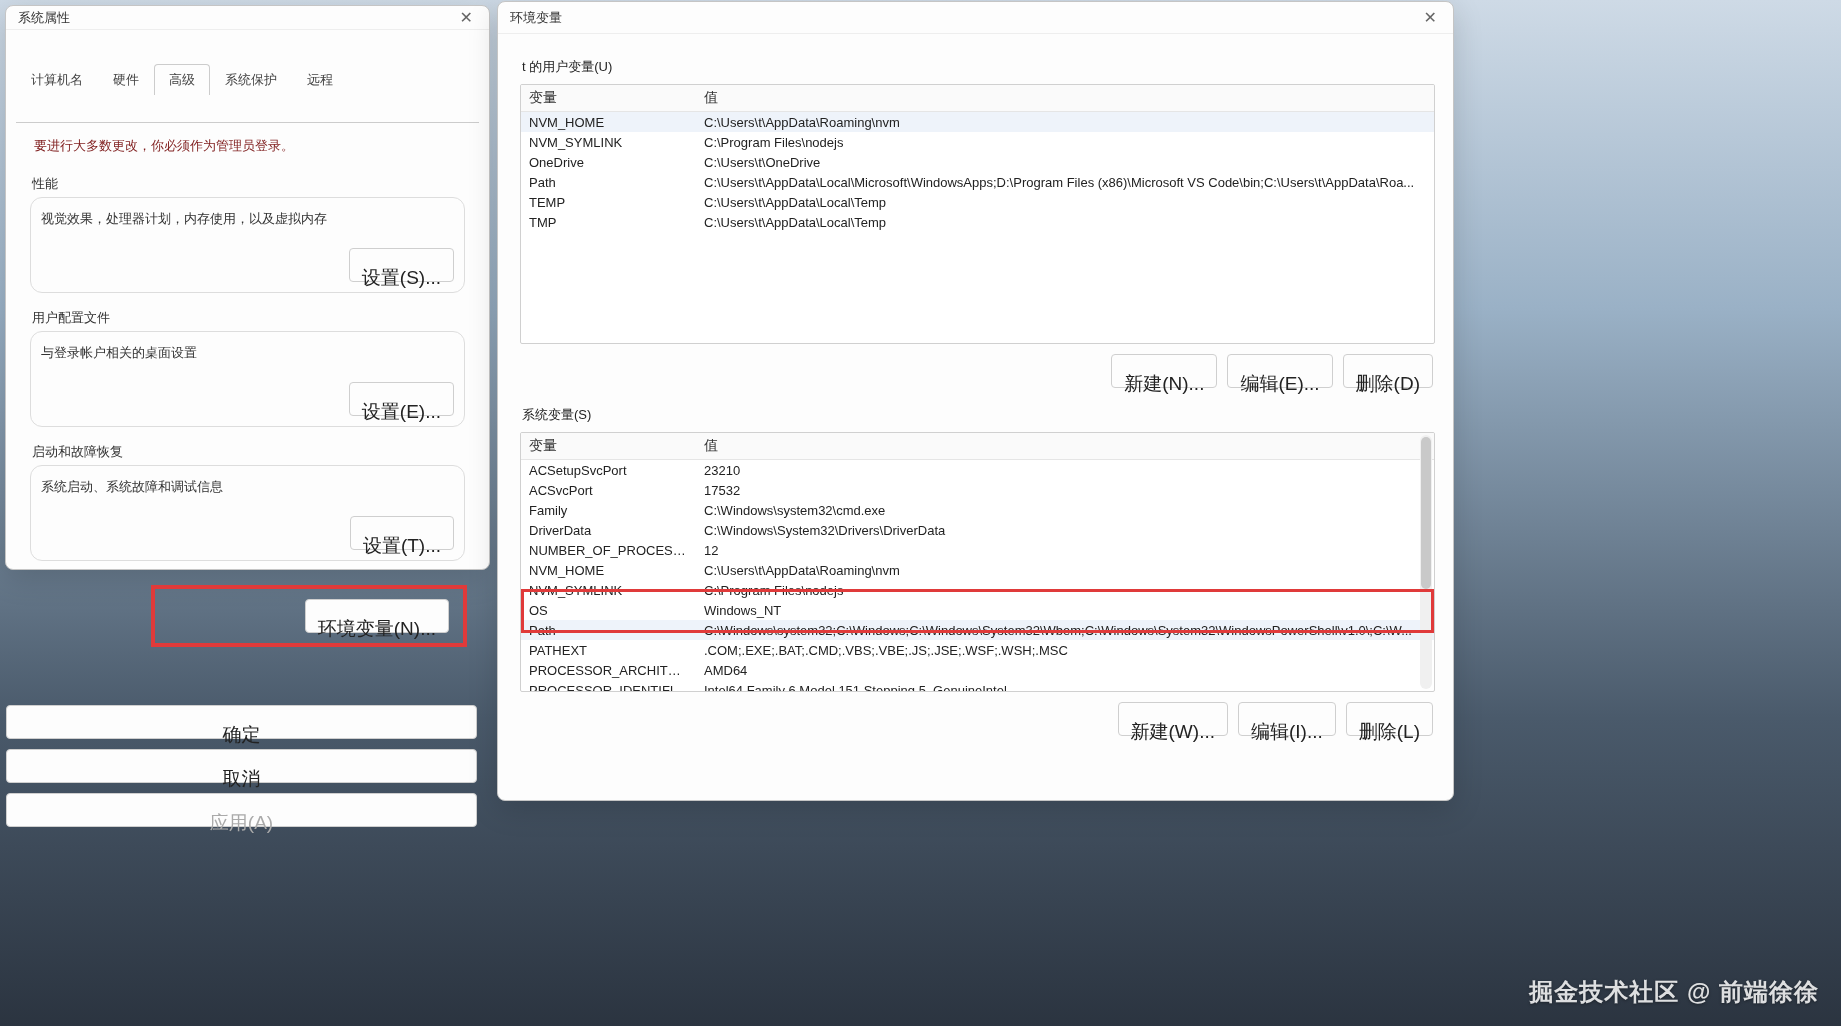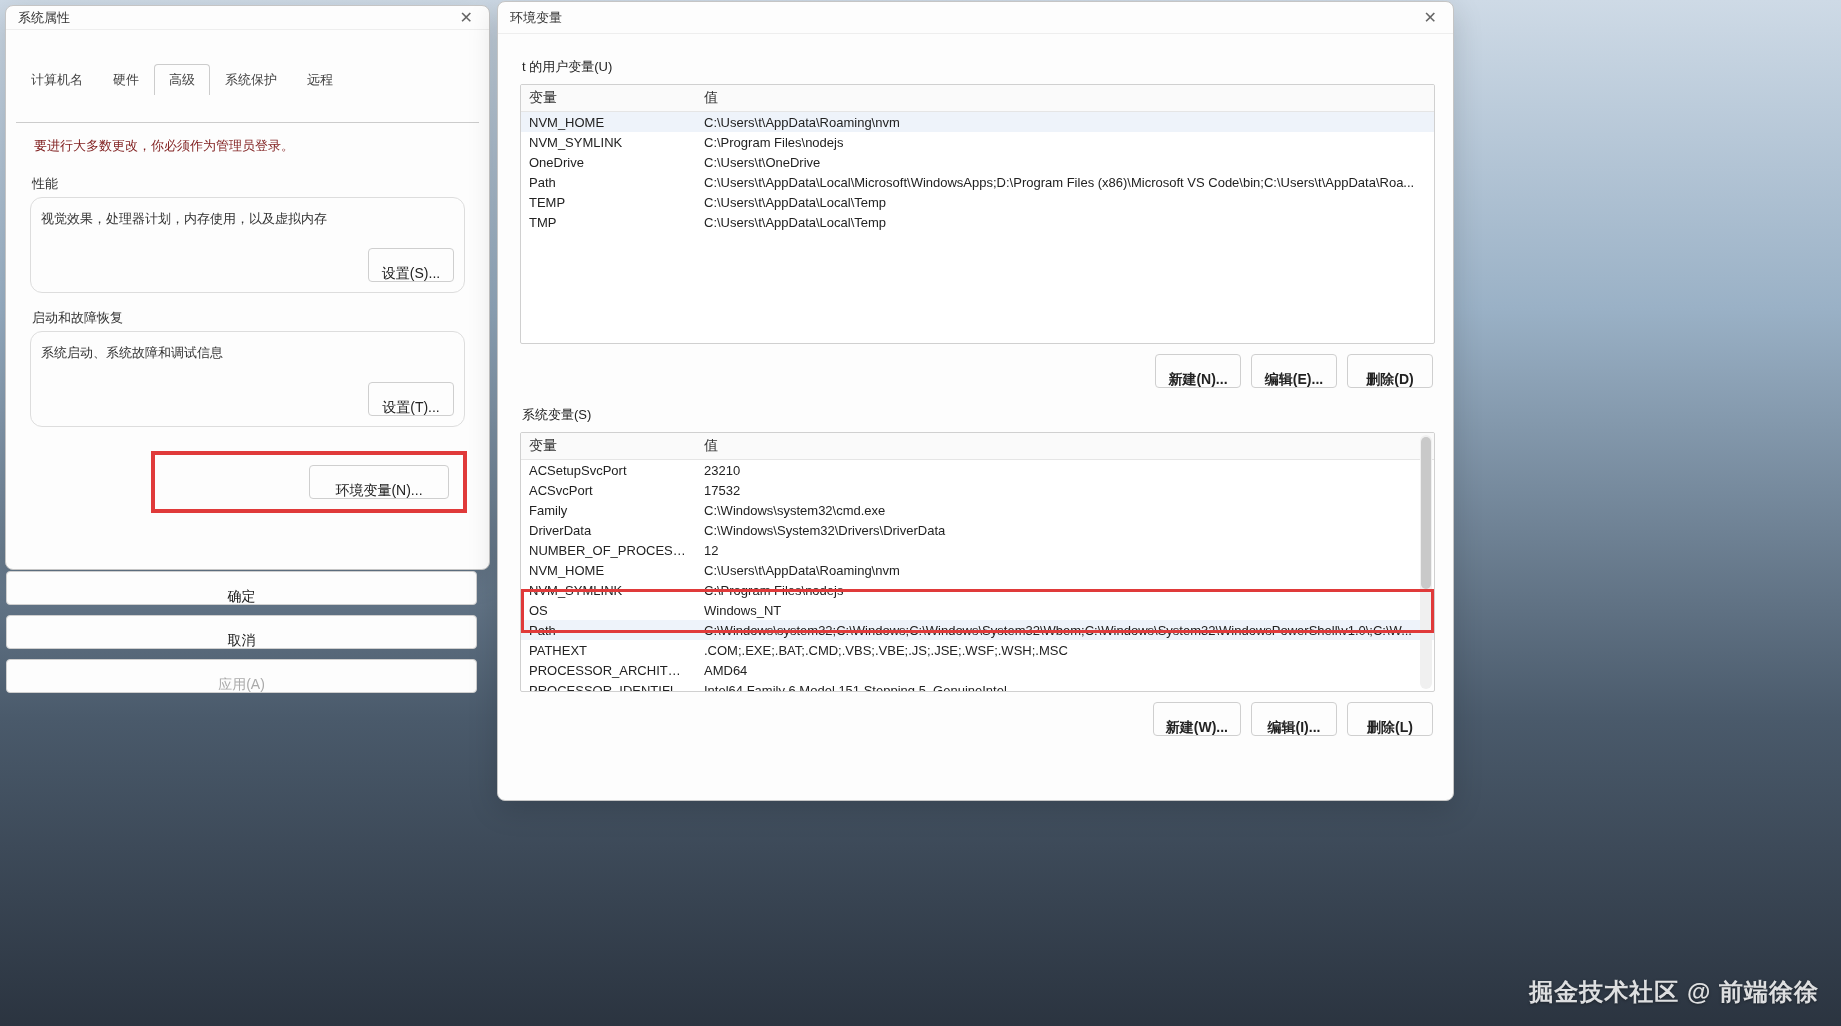--- a/index.html
+++ b/index.html
@@ -89,21 +89,21 @@
     padding: 12px 10px 10px 10px;
   }
   .group-desc { font-size: 13px; color: #333; margin-bottom: 20px; }
   .btnrow { display: flex; justify-content: flex-end; }
   button.win {
     min-width: 86px;
     height: 30px;
     background: #fdfdfd;
     border: 1px solid #cfcfcf;
     border-radius: 4px;
-    font-size: 14px;
+    font-size: 19px;
     color: #222;
     cursor: pointer;
     padding: 16px 12px;
   }
   button.win[disabled] { color: #aaa; cursor: default; background: #fdfdfd; }
   .envbtn-wrap {
     margin-top: 14px;
     border: 4px solid #e03a3a;
     padding: 10px 14px;
     display: flex;
@@ -159,21 +159,21 @@
     height: 20px;
     align-items: center;
   }
   .listview .row.sel { background: #eef3fa; }
   .btnrow2 {
     display: flex;
     justify-content: flex-end;
     gap: 10px;
     margin: 10px 2px 8px 0;
   }
-  .btnrow2 button.win { min-width: 86px; font-weight: bold; }
+  .btnrow2 button.win { min-width: 86px; }
   .sys-listwrap { position: relative; }
   .sys-scrollbar {
     position: absolute;
     right: 2px; top: 2px; bottom: 2px;
     width: 12px;
     background: #f0f0f0;
     border-radius: 6px;
   }
   .sys-scrollbar .thumb {
     position: absolute;
@@ -220,20 +220,29 @@
     <div class="group">
       <div class="group-title">性能</div>
       <div class="group-box">
         <div class="group-desc">视觉效果，处理器计划，内存使用，以及虚拟内存</div>
         <div class="btnrow">
             <button class="win">设置(S)...</button>
           </div>
       </div>
     </div>
 
+    <div class="group">
+      <div class="group-title">用户配置文件</div>
+      <div class="group-box">
+        <div class="group-desc">与登录帐户相关的桌面设置</div>
+        <div class="btnrow">
+            <button class="win">设置(E)...</button>
+          </div>
+      </div>
+    </div>
 
     <div class="group">
       <div class="group-title">启动和故障恢复</div>
       <div class="group-box">
         <div class="group-desc">系统启动、系统故障和调试信息</div>
         <div class="btnrow">
             <button class="win">设置(T)...</button>
           </div>
       </div>
     </div>

